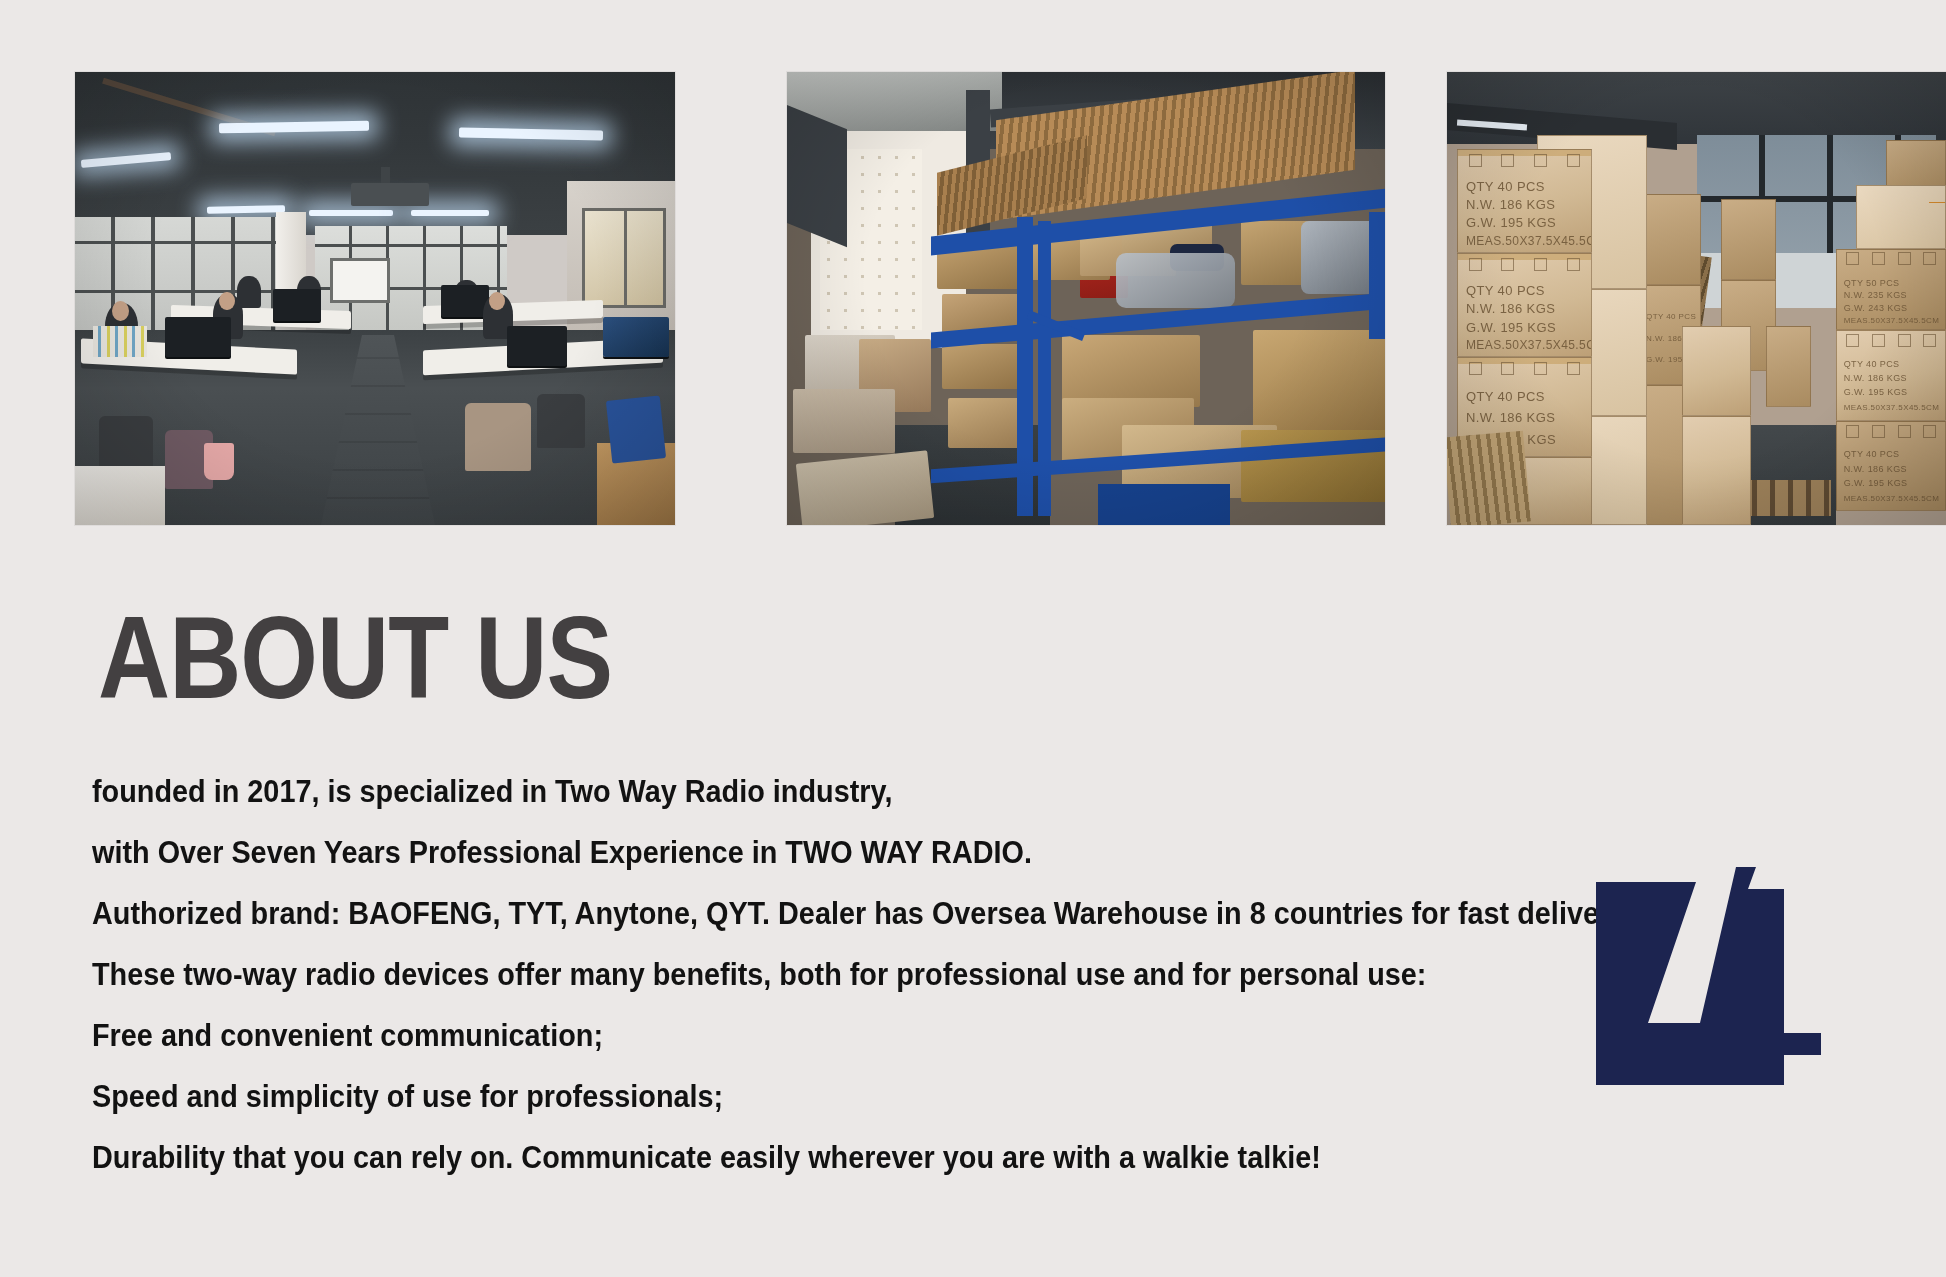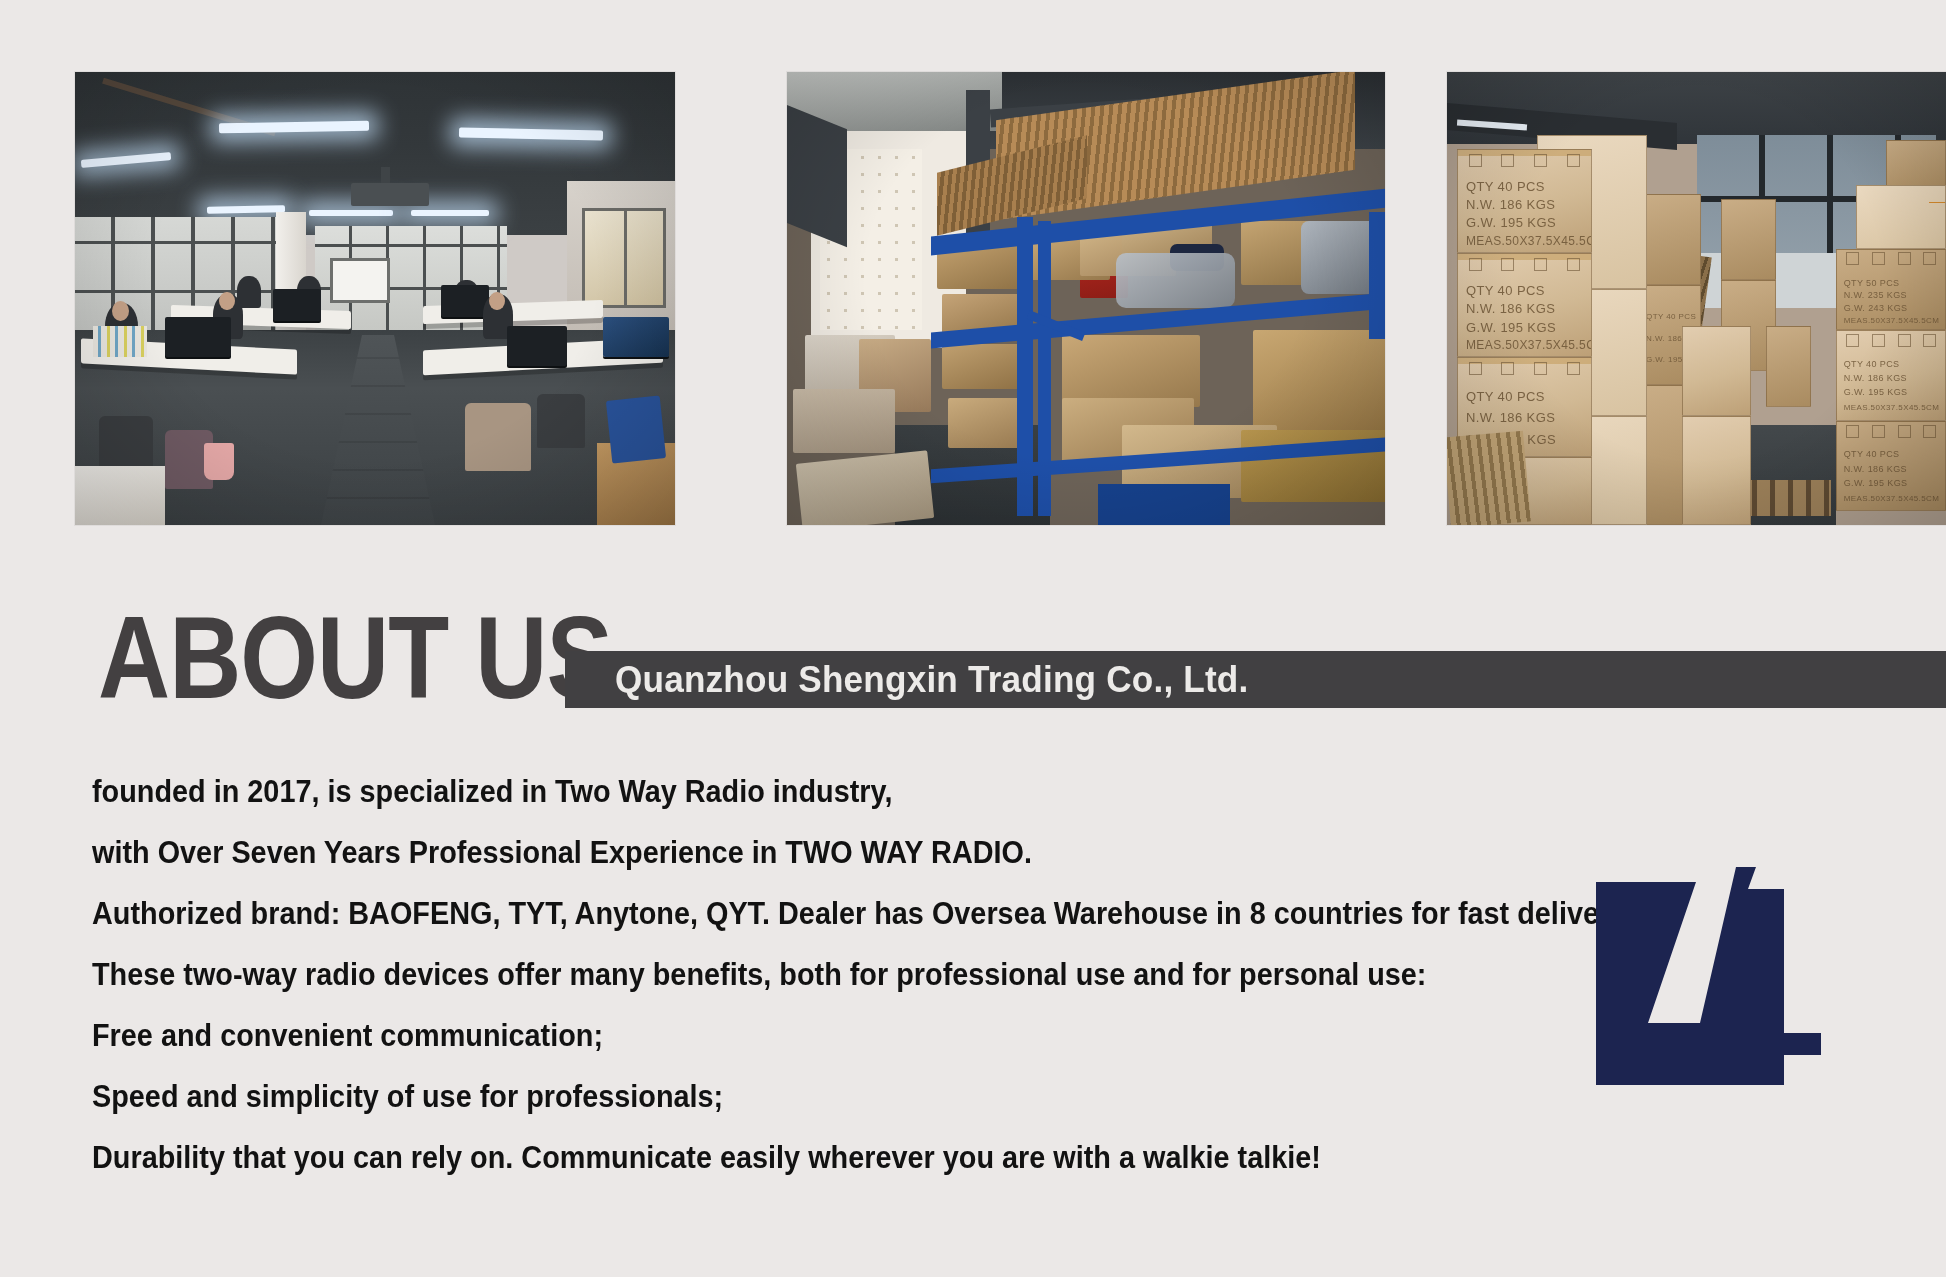--- a/index.html
+++ b/index.html
@@ -567,23 +567,20 @@
         <div class="c3-flat"></div>
       </div>
       <div class="photo-vignette"></div>
     </div>
 
   </div>
 
   <div class="heading-row">
     <div class="about-title">ABOUT US</div>
 
-    <div class="company-bar">
-      <div class="company-name">Quanzhou Shengxin Trading Co., Ltd.</div>
-    </div>
   </div>
 
   <div class="body-copy">
     <div class="body-line">founded in 2017, is specialized in Two Way Radio industry,</div>
     <div class="body-line">with Over Seven Years Professional Experience in TWO WAY RADIO.</div>
     <div class="body-line">Authorized brand: BAOFENG, TYT, Anytone, QYT. Dealer has Oversea Warehouse in 8 countries for fast delivery.</div>
     <div class="body-line">These two-way radio devices offer many benefits, both for professional use and for personal use:</div>
     <div class="body-line">Free and convenient communication;</div>
     <div class="body-line">Speed and simplicity of use for professionals;</div>
     <div class="body-line">Durability that you can rely on. Communicate easily wherever you are with a walkie talkie!</div>

